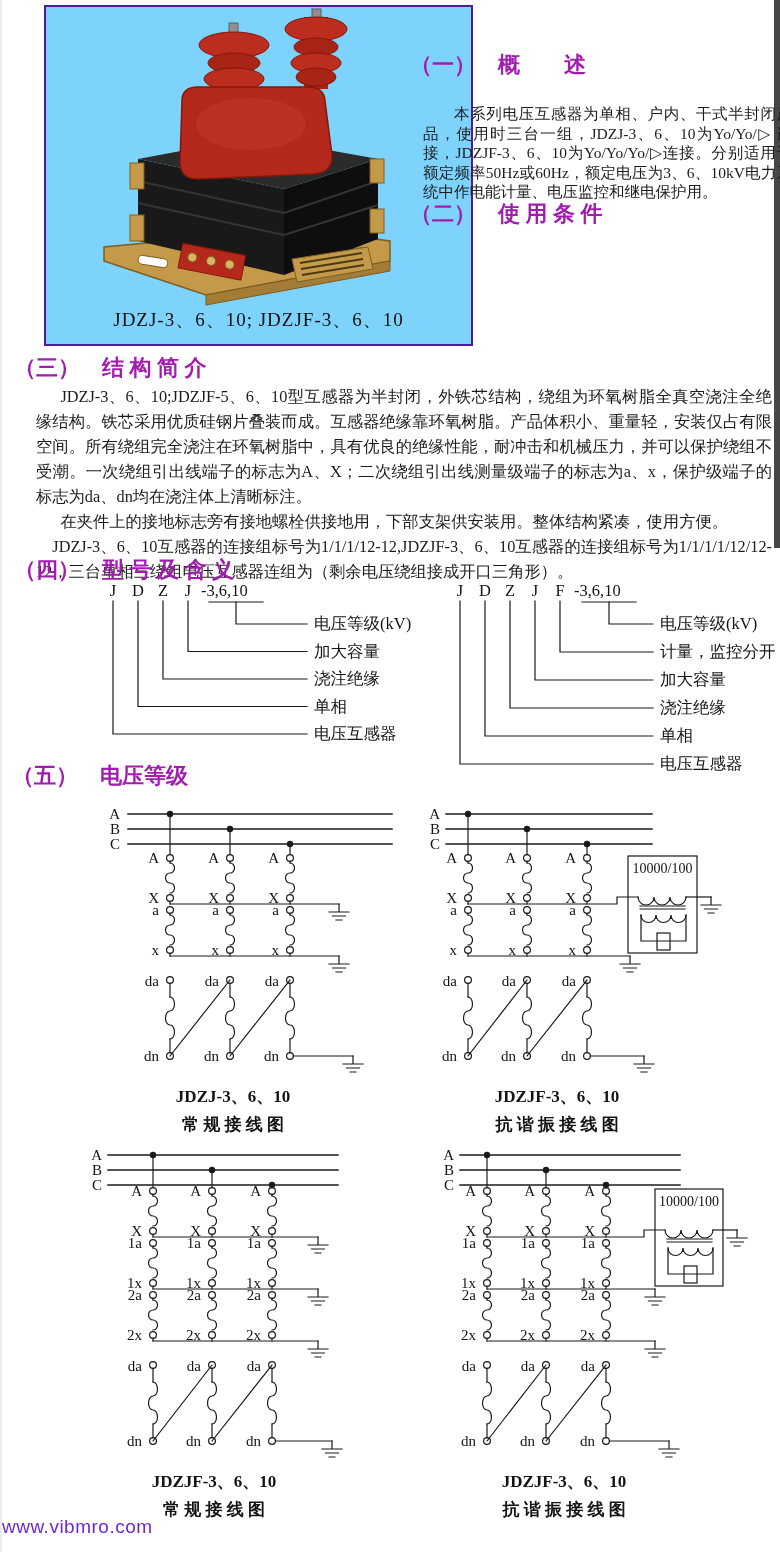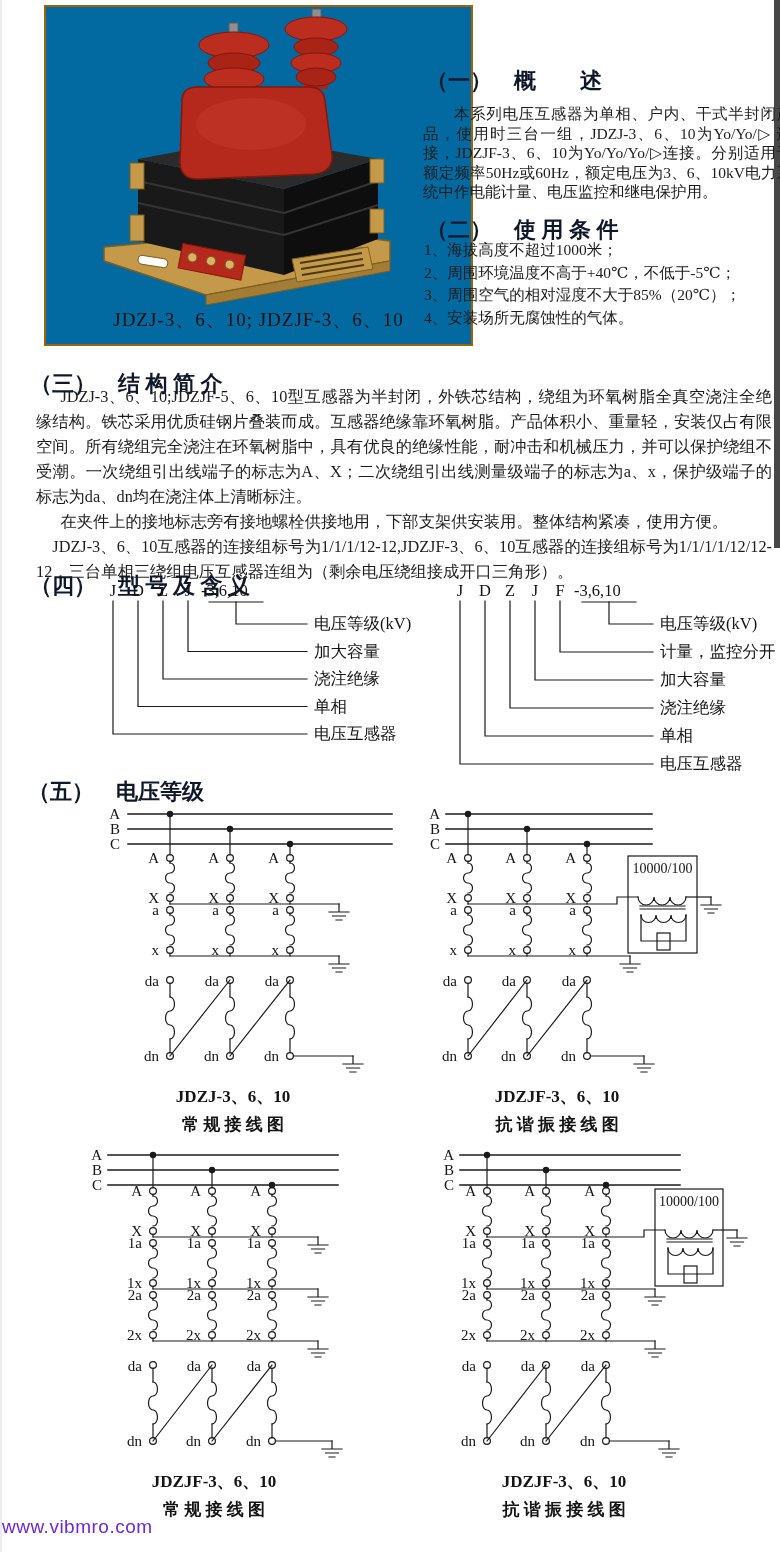--- a/index.html
+++ b/index.html
@@ -1,24 +1,24 @@
 <!DOCTYPE html>
 <html><head>
 <meta charset="utf-8">
 <style>
   html,body{margin:0;padding:0;background:#ffffff;}
   .page{position:relative;width:780px;height:1552px;background:#ffffff;overflow:hidden;
         font-family:"Liberation Serif","DejaVu Serif",serif;color:#1c1c1c;}
   .edge-right{position:absolute;right:0;top:0;width:6px;height:548px;background:#474747;}
   .edge-left{position:absolute;left:0;top:0;width:2px;height:100%;background:#ececec;}
 
-  .photo-box{position:absolute;left:44px;top:5px;width:429px;height:341px;border:2px solid #a16207;background:#0369a1;box-sizing:border-box;}
+  .photo-box{position:absolute;left:44px;top:5px;width:429px;height:341px;border:2px solid #4c1d95;background:#7dd3fc;box-sizing:border-box;}
   .photo-caption{position:absolute;left:0;top:300px;width:100%;text-align:center;font-size:19px;letter-spacing:1px;color:#111;}
 
-  .h{position:absolute;margin:16px;font-size:22px;font-weight:bold;color:#0f172a;white-space:nowrap;}
+  .h{position:absolute;margin:0;font-size:22px;font-weight:bold;color:#a21caf;white-space:nowrap;}
   .s1h{left:410px;top:50px;}
   .s2h{left:410px;top:199px;}
   .s3h{left:14px;top:353px;}
   .s4h{left:14px;top:555px;}
   .s5h{left:12px;top:761px;}
 
   .s1b{position:absolute;left:411px;top:92px;width:369px;margin:12px;font-size:15.5px;line-height:19.5px;text-indent:2em;text-align:justify;}
   .s2l{position:absolute;left:424px;top:239px;font-size:15.5px;line-height:22.5px;}
   .s3b{position:absolute;left:36px;top:384px;width:736px;font-size:16.3px;line-height:25px;text-align:justify;}
   .s3b p{margin:0;}
@@ -84,26 +84,20 @@
       <polygon points="246,250 322,238 327,260 251,273" fill="#c49a4a" stroke="#7c5f22"></polygon>
       <path d="M254,254 L316,244 M255,260 L317,250 M256,266 L318,256" stroke="#4a3a12" stroke-width="2" fill="none"></path>
     </svg>
     <div class="photo-caption">JDZJ-3、6、10; JDZJF-3、6、10</div>
   </div>
 
   <h2 class="h s1h">（一）　概　　述</h2>
   <p class="s1b">本系列电压互感器为单相、户内、干式半封闭产品，使用时三台一组，JDZJ-3、6、10为Yo/Yo/▷ 连接，JDZJF-3、6、10为Yo/Yo/Yo/▷连接。分别适用于额定频率50Hz或60Hz，额定电压为3、6、10kV电力系统中作电能计量、电压监控和继电保护用。</p>
 
   <h2 class="h s2h">（二）　使 用 条 件</h2>
-  <div class="s2l">
-    <div>1、海拔高度不超过1000米；</div>
-    <div>2、周围环境温度不高于+40℃，不低于-5℃；</div>
-    <div>3、周围空气的相对湿度不大于85%（20℃）；</div>
-    <div>4、安装场所无腐蚀性的气体。</div>
-  </div>
 
   <h2 class="h s3h">（三）　结 构 简 介</h2>
   <div class="s3b">
     <p class="ind15">JDZJ-3、6、10;JDZJF-5、6、10型互感器为半封闭，外铁芯结构，绕组为环氧树脂全真空浇注全绝缘结构。铁芯采用优质硅钢片叠装而成。互感器绝缘靠环氧树脂。产品体积小、重量轻，安装仅占有限空间。所有绕组完全浇注在环氧树脂中，具有优良的绝缘性能，耐冲击和机械压力，并可以保护绕组不受潮。一次绕组引出线端子的标志为A、X；二次绕组引出线测量级端子的标志为a、x，保护级端子的标志为da、dn均在浇注体上清晰标注。</p>
     <p class="ind15">在夹件上的接地标志旁有接地螺栓供接地用，下部支架供安装用。整体结构紧凑，使用方便。</p>
     <p class="ind10">JDZJ-3、6、10互感器的连接组标号为1/1/1/12-12,JDZJF-3、6、10互感器的连接组标号为1/1/1/1/12/12-12，三台单相三绕组电压互感器连组为（剩余电压绕组接成开口三角形）。</p>
   </div>
 
   <h2 class="h s4h">（四）　型 号 及 含 义</h2>
   <svg id="model1" viewBox="0 0 330 175" width="330" height="175">

